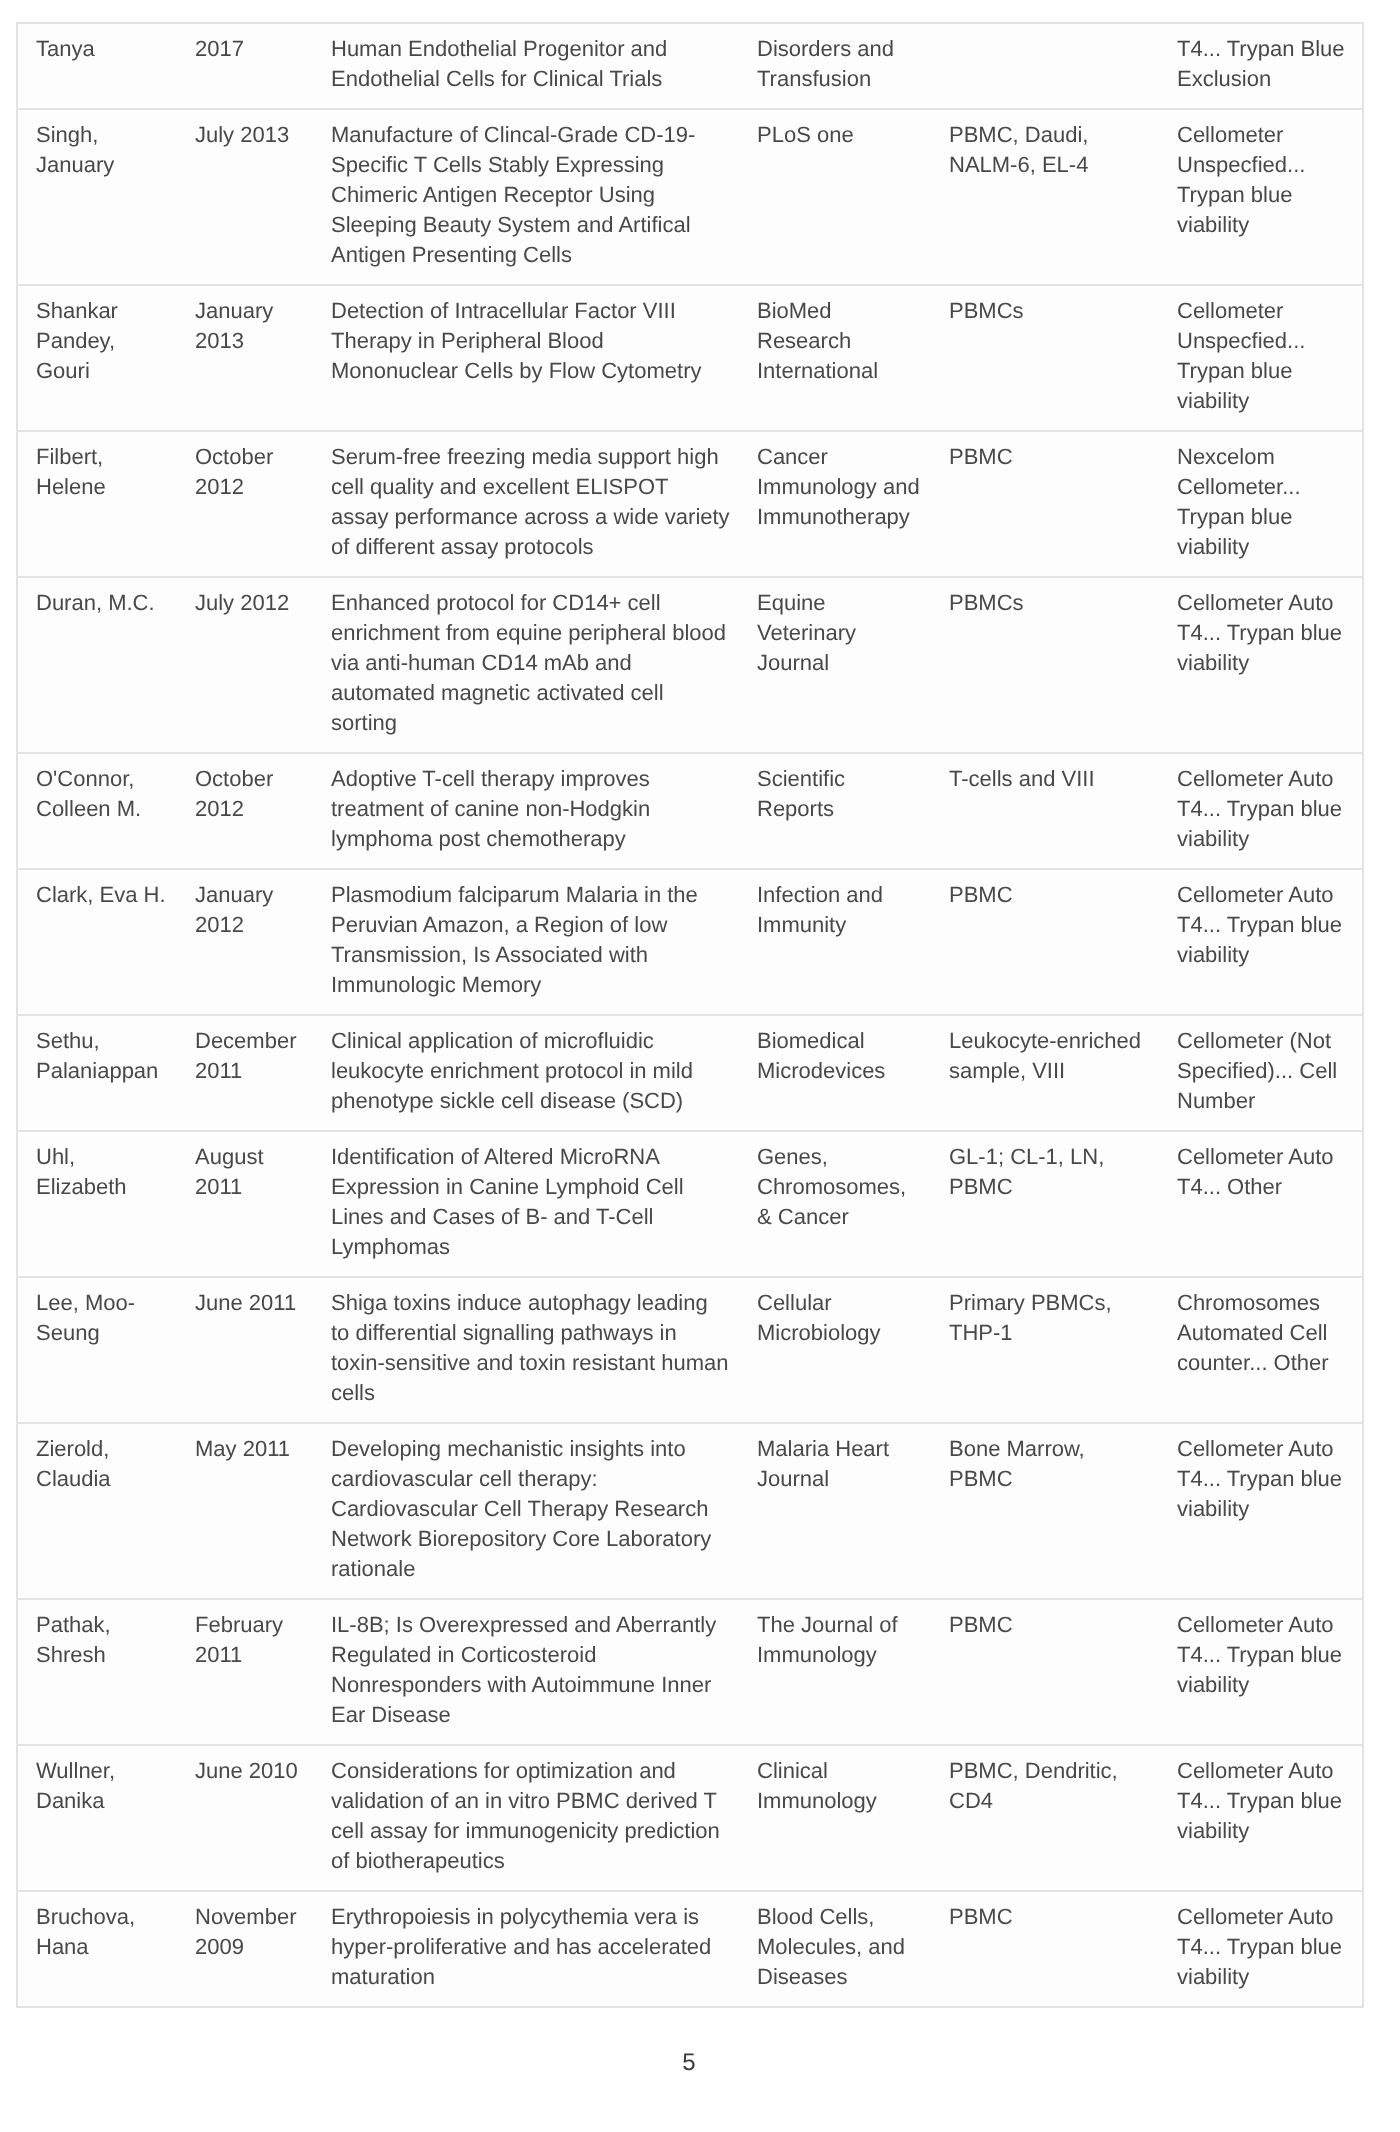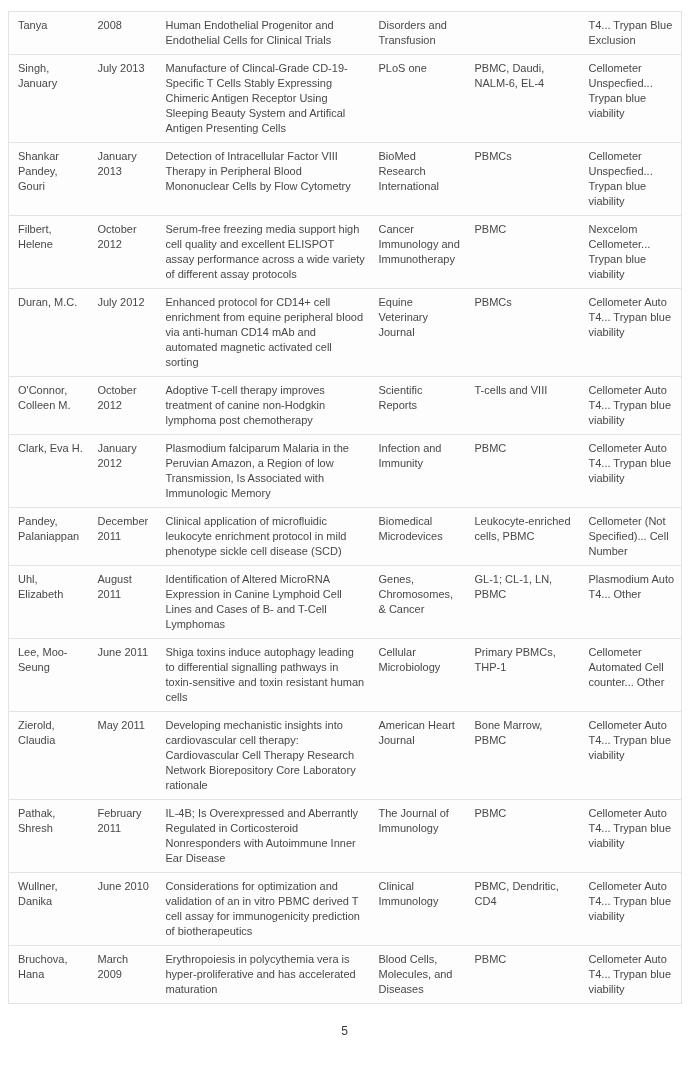--- a/index.html
+++ b/index.html
@@ -61,21 +61,21 @@
       <col class="col-author">
       <col class="col-date">
       <col class="col-title">
       <col class="col-journal">
       <col class="col-sample">
       <col class="col-method">
     </colgroup>
     <tbody>
         <tr>
           <td>Tanya</td>
-          <td>2008</td>
+          <td>2017</td>
           <td>Human Endothelial Progenitor and Endothelial Cells for Clinical Trials</td>
           <td>Disorders and Transfusion</td>
           <td></td>
           <td>T4... Trypan Blue Exclusion</td>
         </tr>
         <tr>
           <td>Singh, January</td>
           <td>July 2013</td>
           <td>Manufacture of Clincal-Grade CD-19-Specific T Cells Stably Expressing Chimeric Antigen Receptor Using Sleeping Beauty System and Artifical Antigen Presenting Cells</td>
           <td>PLoS one</td>
@@ -116,70 +116,70 @@
         </tr>
         <tr>
           <td>Clark, Eva H.</td>
           <td>January 2012</td>
           <td>Plasmodium falciparum Malaria in the Peruvian Amazon, a Region of low Transmission, Is Associated with Immunologic Memory</td>
           <td>Infection and Immunity</td>
           <td>PBMC</td>
           <td>Cellometer Auto T4... Trypan blue viability</td>
         </tr>
         <tr>
-          <td>Pandey, Palaniappan</td>
+          <td>Sethu, Palaniappan</td>
           <td>December 2011</td>
           <td>Clinical application of microfluidic leukocyte enrichment protocol in mild phenotype sickle cell disease (SCD)</td>
           <td>Biomedical Microdevices</td>
-          <td>Leukocyte-enriched cells, PBMC</td>
+          <td>Leukocyte-enriched sample, VIII</td>
           <td>Cellometer (Not Specified)... Cell Number</td>
         </tr>
         <tr>
           <td>Uhl, Elizabeth</td>
           <td>August 2011</td>
           <td>Identification of Altered MicroRNA Expression in Canine Lymphoid Cell Lines and Cases of B- and T-Cell Lymphomas</td>
           <td>Genes, Chromosomes, &amp; Cancer</td>
           <td>GL-1; CL-1, LN, PBMC</td>
-          <td>Plasmodium Auto T4... Other</td>
+          <td>Cellometer Auto T4... Other</td>
         </tr>
         <tr>
           <td>Lee, Moo-Seung</td>
           <td>June 2011</td>
           <td>Shiga toxins induce autophagy leading to differential signalling pathways in toxin-sensitive and toxin resistant human cells</td>
           <td>Cellular Microbiology</td>
           <td>Primary PBMCs, THP-1</td>
-          <td>Cellometer Automated Cell counter... Other</td>
+          <td>Chromosomes Automated Cell counter... Other</td>
         </tr>
         <tr>
           <td>Zierold, Claudia</td>
           <td>May 2011</td>
           <td>Developing mechanistic insights into cardiovascular cell therapy: Cardiovascular Cell Therapy Research Network Biorepository Core Laboratory rationale</td>
-          <td>American Heart Journal</td>
+          <td>Malaria Heart Journal</td>
           <td>Bone Marrow, PBMC</td>
           <td>Cellometer Auto T4... Trypan blue viability</td>
         </tr>
         <tr>
           <td>Pathak, Shresh</td>
           <td>February 2011</td>
-          <td>IL-4B; Is Overexpressed and Aberrantly Regulated in Corticosteroid Nonresponders with Autoimmune Inner Ear Disease</td>
+          <td>IL-8B; Is Overexpressed and Aberrantly Regulated in Corticosteroid Nonresponders with Autoimmune Inner Ear Disease</td>
           <td>The Journal of Immunology</td>
           <td>PBMC</td>
           <td>Cellometer Auto T4... Trypan blue viability</td>
         </tr>
         <tr>
           <td>Wullner, Danika</td>
           <td>June 2010</td>
           <td>Considerations for optimization and validation of an in vitro PBMC derived T cell assay for immunogenicity prediction of biotherapeutics</td>
           <td>Clinical Immunology</td>
           <td>PBMC, Dendritic, CD4</td>
           <td>Cellometer Auto T4... Trypan blue viability</td>
         </tr>
         <tr>
           <td>Bruchova, Hana</td>
-          <td>March 2009</td>
+          <td>November 2009</td>
           <td>Erythropoiesis in polycythemia vera is hyper-proliferative and has accelerated maturation</td>
           <td>Blood Cells, Molecules, and Diseases</td>
           <td>PBMC</td>
           <td>Cellometer Auto T4... Trypan blue viability</td>
         </tr>
       </tbody>
   </table>
 
   <div class="page-number">5</div>
 </div>

